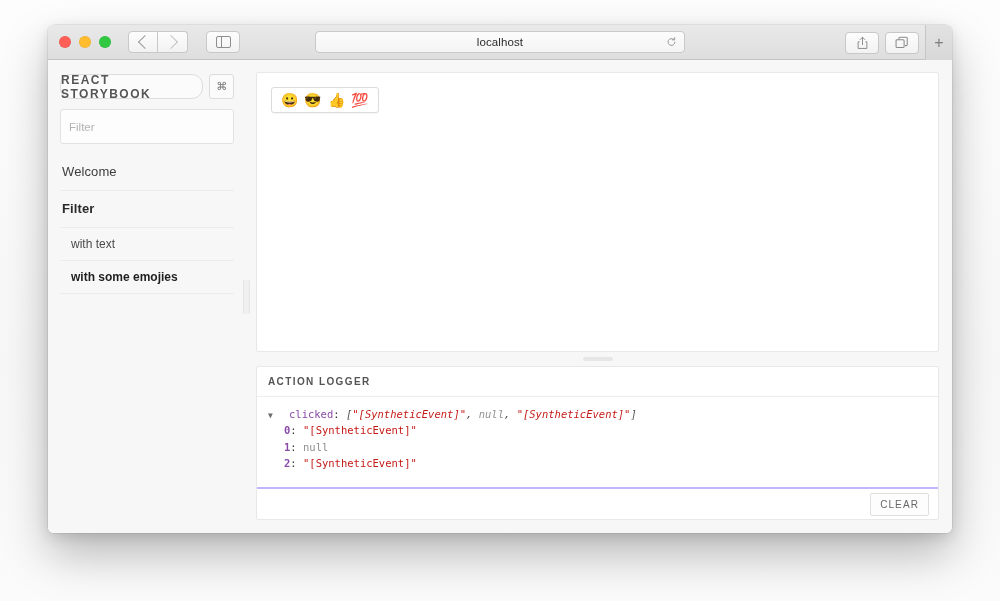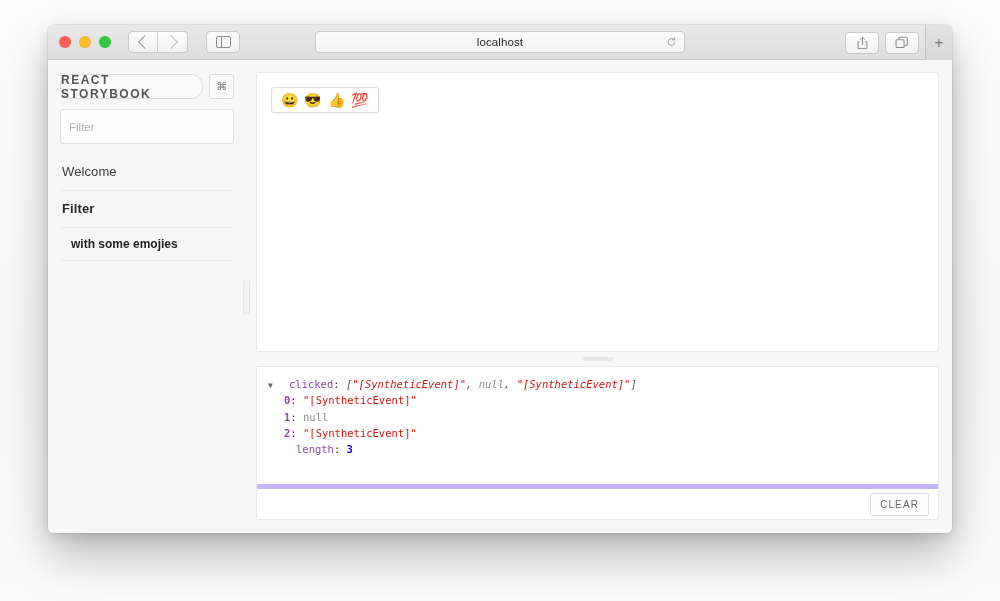--- a/index.html
+++ b/index.html
@@ -352,21 +352,21 @@
   .t-null-i   { color: #909090; font-style: italic; }
   .t-num      { color: #1c00cf; font-weight: 700; }
   .t-plain    { color: #333; }
 
   .logger-foot {
     flex: 0 0 30px;
     display: flex;
     align-items: center;
     justify-content: flex-end;
     padding: 0 9px;
-    border-top: 5px solid #c4b5fd;
+    border-top: 2px solid #c4b5fd;
   }
   .clear-btn {
     height: 21px;
     padding: 0 9px;
     border: 1px solid #dedede;
     border-radius: 2px;
     background: #fdfdfd;
     font-size: 10px;
     letter-spacing: 1.1px;
     color: #666;
@@ -436,20 +436,21 @@
         <div class="sb-head">
           <div class="sb-title">REACT STORYBOOK</div>
           <div class="sb-cmd">⌘</div>
         </div>
 
         <input class="sb-filter" type="text" placeholder="Filter" style="">
 
         <div class="sb-nav">
           <div class="sb-kind">Welcome</div>
           <div class="sb-kind bold">Filter</div>
+          <div class="sb-story">with text</div>
           <div class="sb-story selected">with some emojies</div>
         </div>
 
         <div class="sb-grip"></div>
       </div>
 
       <div class="sb-main">
 
         <div class="preview">
           <div class="emoji-button">
@@ -458,32 +459,32 @@
             <span>👍</span>
             <span>💯</span>
           </div>
         </div>
 
         <div class="vgrip-wrap">
           <div class="vgrip"></div>
         </div>
 
         <div class="logger">
+          <div class="logger-head">ACTION LOGGER</div>
 
           <div class="logger-body">
 
             <div class="log-line"><span class="tri">▼</span><span class="t-key">clicked</span><span class="t-plain">: </span><span class="t-punc-i">[</span><span class="t-str-i">"[SyntheticEvent]"</span><span class="t-punc-i">, </span><span class="t-null-i">null</span><span class="t-punc-i">, </span><span class="t-str-i">"[SyntheticEvent]"</span><span class="t-punc-i">]</span></div>
 
             <div class="log-line indent1"><span class="t-idx">0</span><span class="t-plain">: </span><span class="t-str">"[SyntheticEvent]"</span></div>
 
             <div class="log-line indent1"><span class="t-idx">1</span><span class="t-plain">: </span><span class="t-null">null</span></div>
 
             <div class="log-line indent1"><span class="t-idx">2</span><span class="t-plain">: </span><span class="t-str">"[SyntheticEvent]"</span></div>
 
-            <div class="log-line indent1"><span class="t-key">length</span><span class="t-plain">: </span><span class="t-num">3</span></div>
 
             <div class="log-line indent-proto"></div>
 
           </div>
 
           <div class="logger-foot">
             <div class="clear-btn">CLEAR</div>
           </div>
         </div>
 

